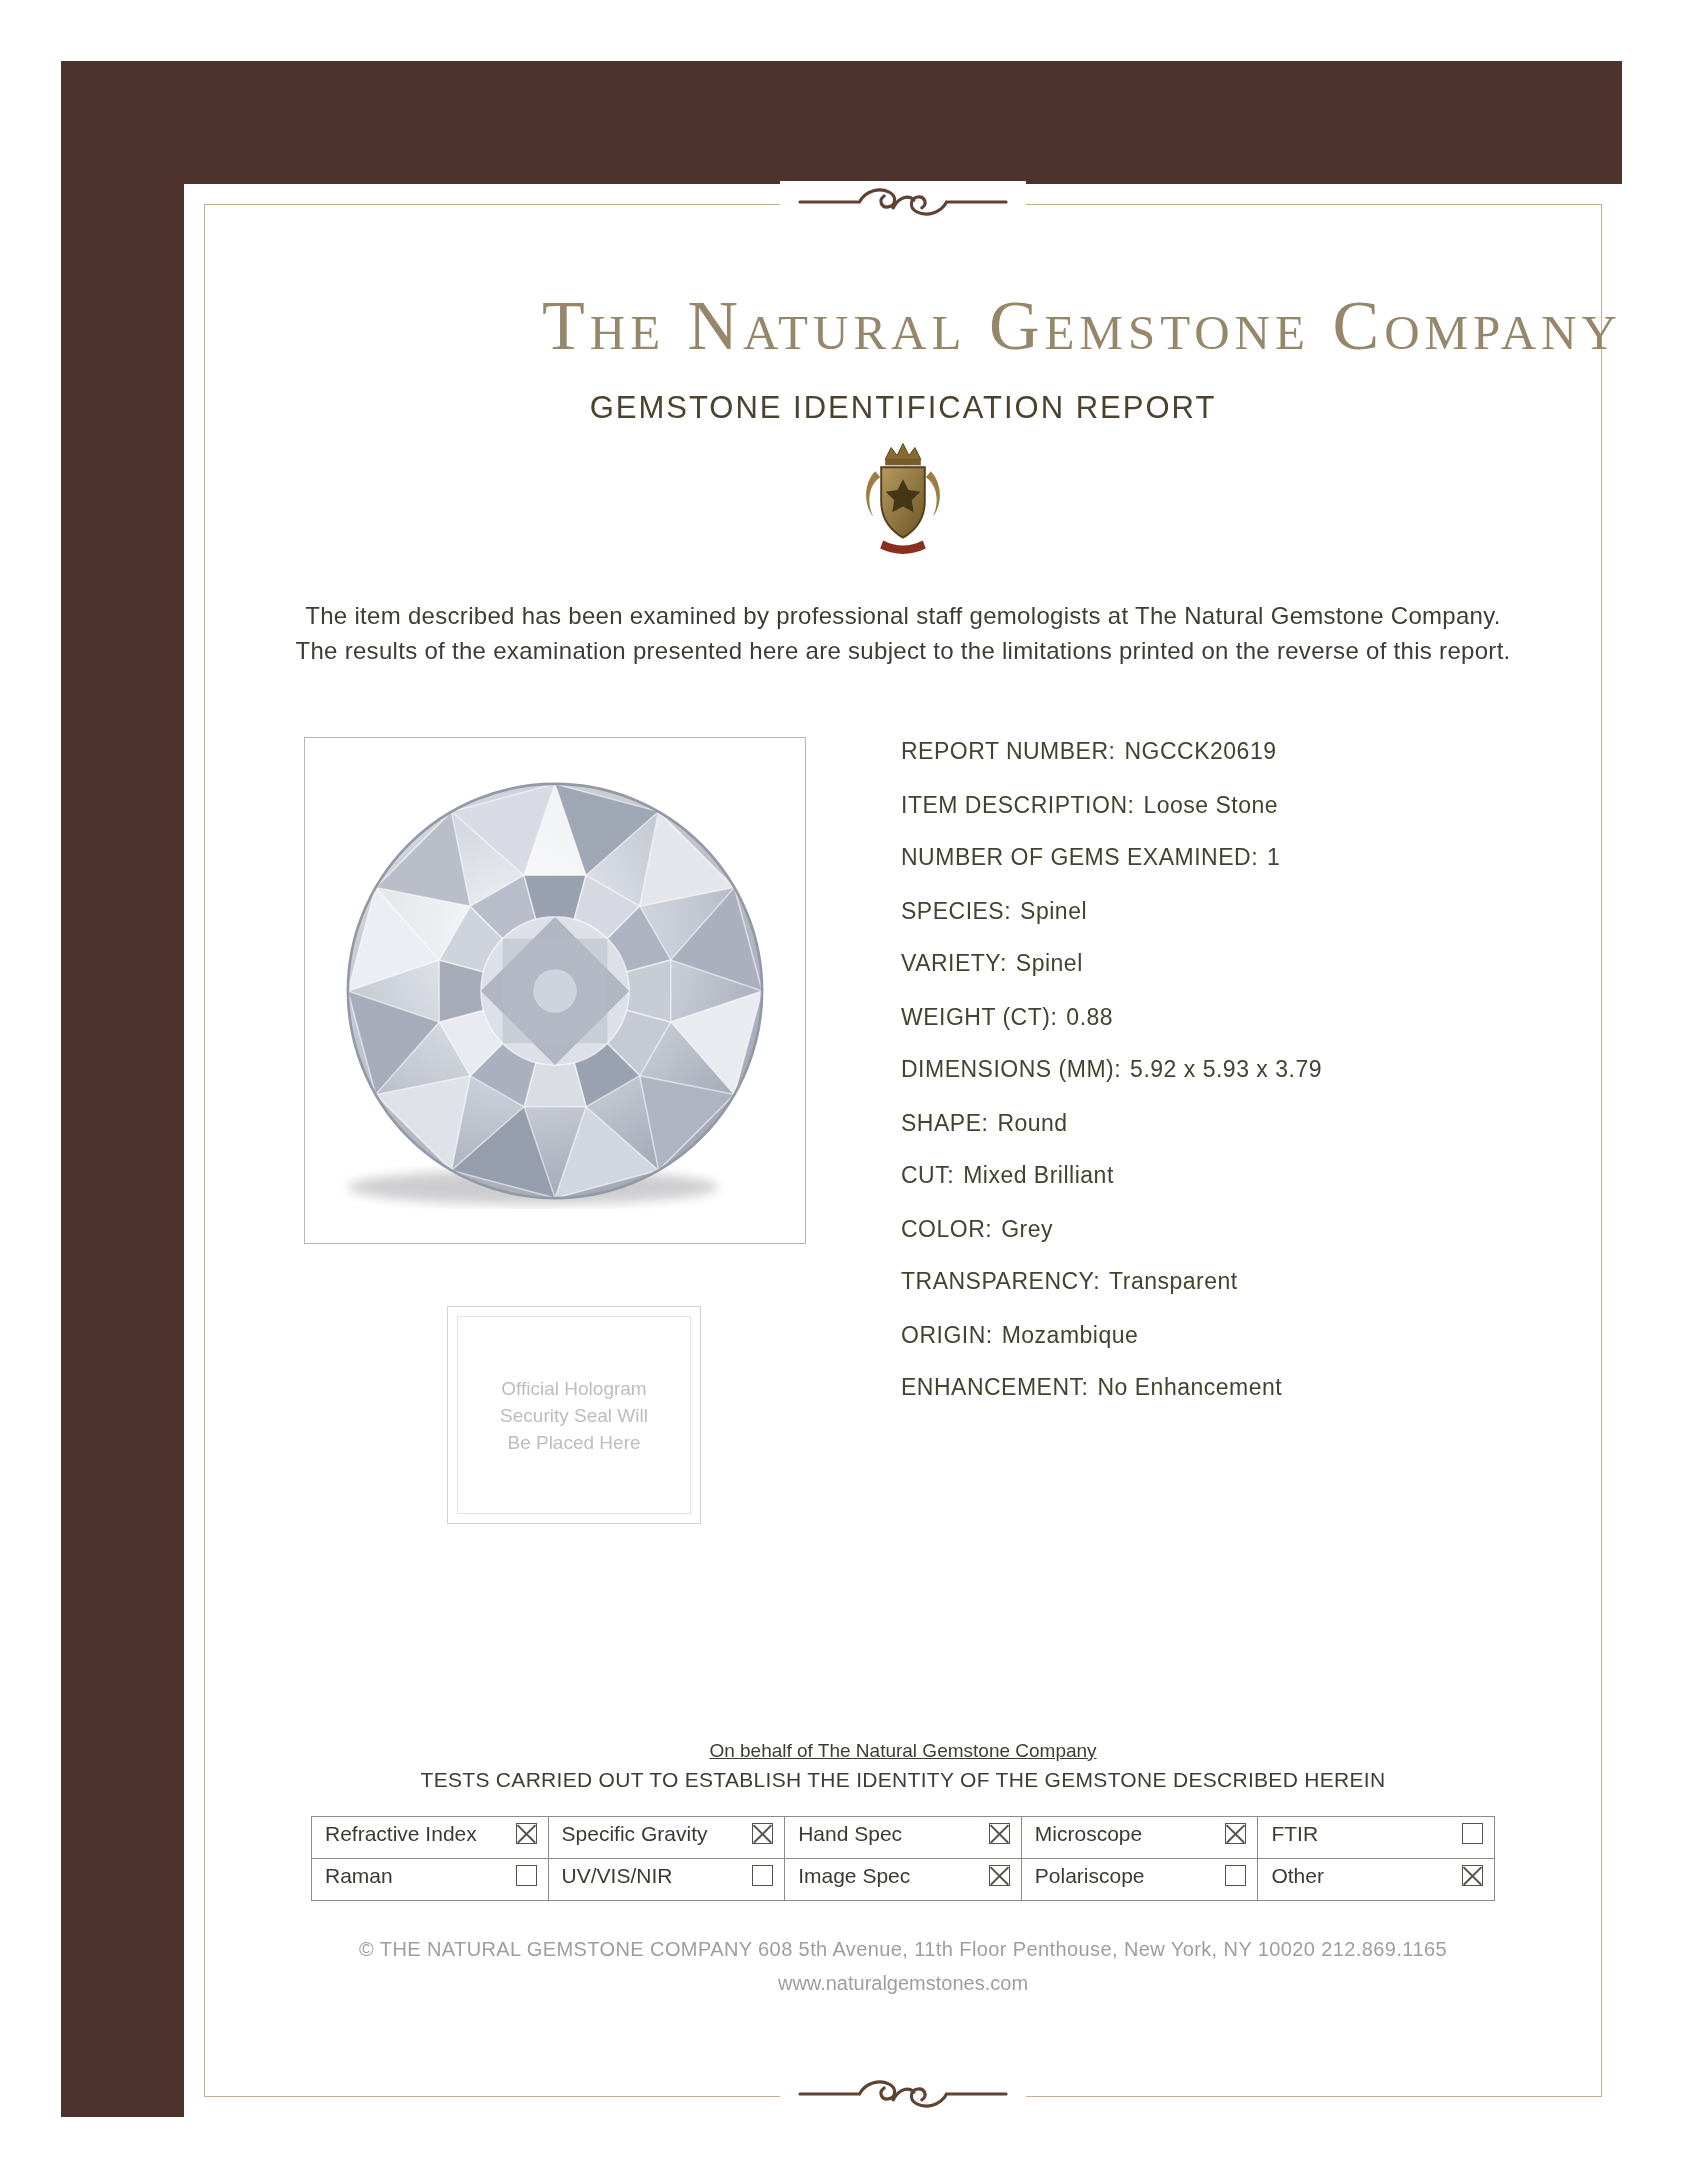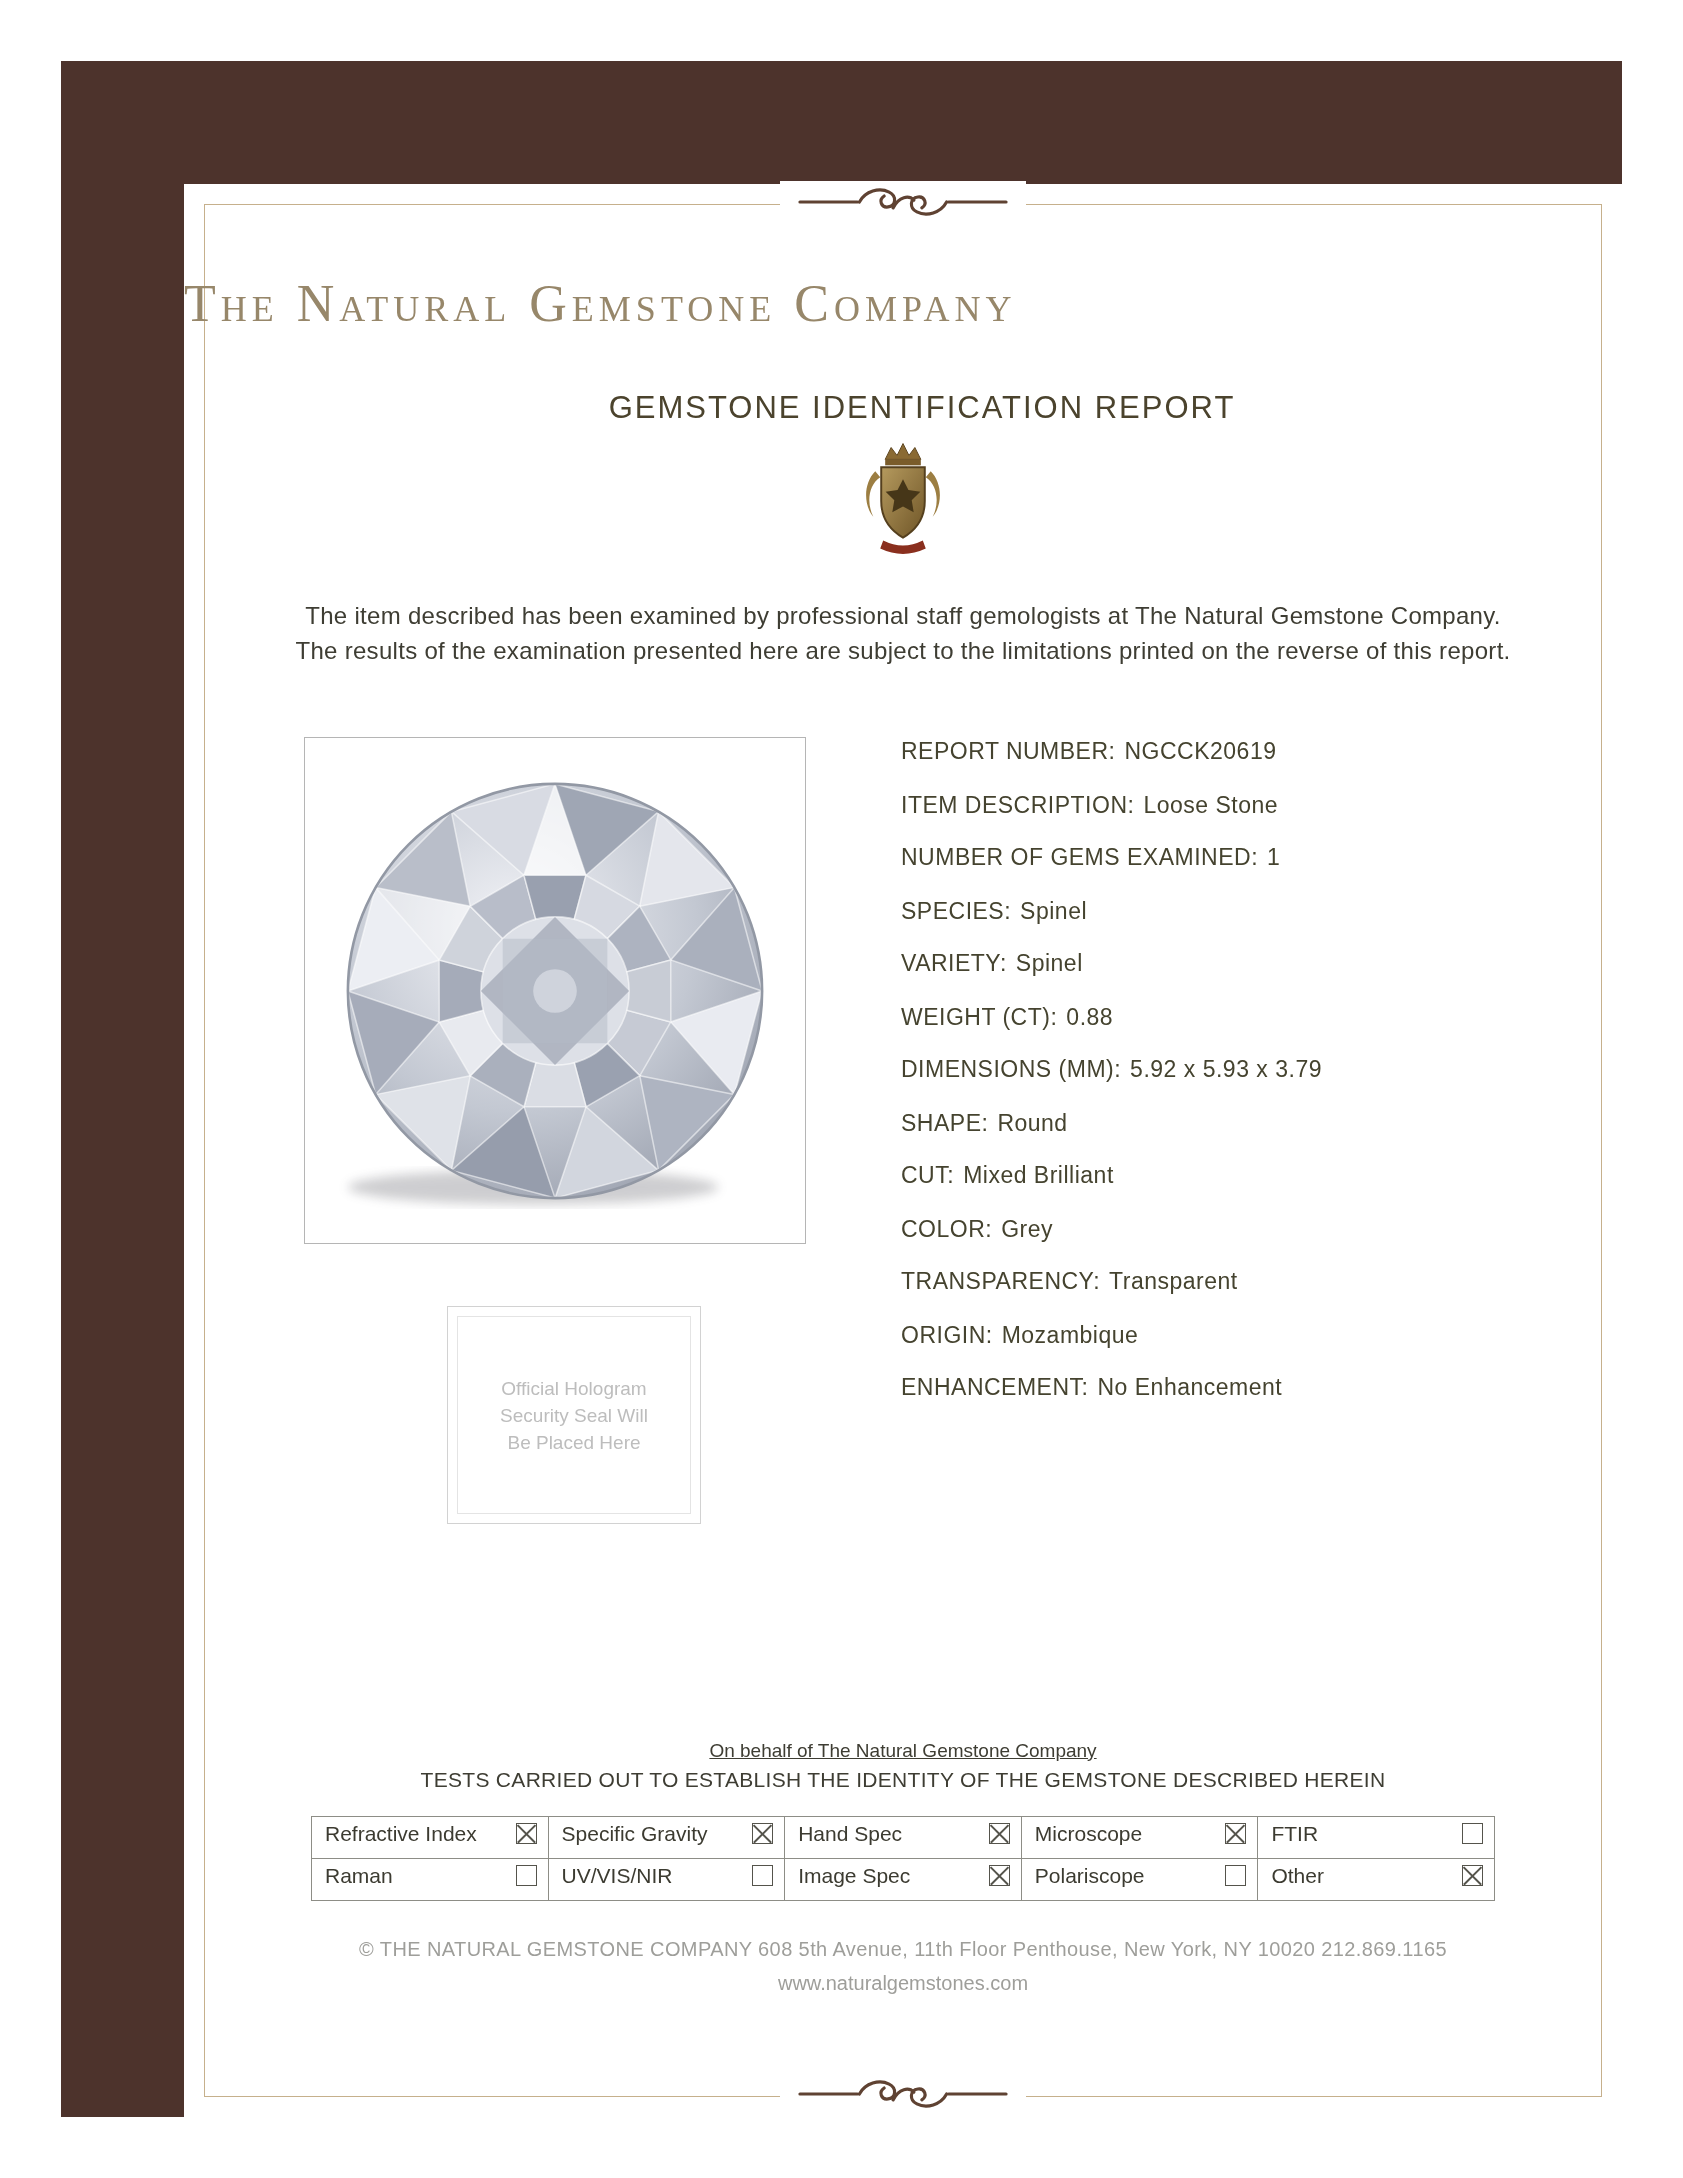--- a/index.html
+++ b/index.html
@@ -3,22 +3,22 @@
 <meta charset="utf-8">
 <style>
   html,body{margin:0;padding:0;background:#ffffff;}
   .canvas{position:relative;width:1683px;height:2178px;background:#ffffff;font-family:"Liberation Sans",sans-serif;overflow:hidden;}
   .frame{position:absolute;left:61px;top:61px;right:61px;bottom:61px;background:#4d332c;}
   .page{position:absolute;left:123px;top:123px;width:1438px;height:1933px;background:#ffffff;}
   .thinline{position:absolute;left:20px;top:20px;right:20px;bottom:20px;border:1px solid #c6b08c;pointer-events:none;}
   .ornament{position:absolute;left:50%;transform:translateX(-50%);background:#ffffff;padding:0 14px;line-height:0;}
   .ornament.top{top:-3px;}
   .ornament.bottom{top:1889px;}
-  .title{position:absolute;top:90px;width:100%;text-align:left;font-family:"Liberation Serif",serif;font-variant:small-caps;font-weight:400;font-size:52px;letter-spacing:5px;color:#97876a;}
-  .subtitle{position:absolute;top:206px;width:100%;text-align:center;font-size:31px;letter-spacing:2px;color:#4b432d;margin-left:19px;}
+  .title{position:absolute;top:102px;width:100%;text-align:right;font-family:"Liberation Serif",serif;font-variant:small-caps;font-weight:400;font-size:70px;letter-spacing:5px;color:#97876a;}
+  .subtitle{position:absolute;top:206px;width:100%;text-align:center;font-size:31px;letter-spacing:2px;color:#4b432d;}
   .crest{position:absolute;top:253px;left:50%;transform:translateX(-50%);line-height:0;}
   .intro{position:absolute;top:414px;width:100%;text-align:center;font-size:24px;line-height:35px;color:#3e3d33;letter-spacing:0.3px;}
   .gem-box{position:absolute;left:120px;top:553px;width:500px;height:505px;border:1px solid #b5b5b5;background:#ffffff;display:flex;align-items:center;justify-content:center;}
   .field{position:absolute;left:717px;white-space:nowrap;font-size:23px;color:#45432f;letter-spacing:0.5px;}
   .fvalue{margin-left:9px;}
   .hologram-box{position:absolute;left:263px;top:1122px;width:254px;height:218px;border:1px solid #d2d2d2;padding:9px;box-sizing:border-box;}
   .hologram-inner{width:100%;height:100%;border:1px solid #e4e4e4;box-sizing:border-box;display:flex;align-items:center;justify-content:center;text-align:center;color:#bdbdbd;font-size:19px;line-height:27px;white-space:pre-line;}
   .on-behalf{position:absolute;top:1556px;width:100%;text-align:center;font-size:19px;color:#3e3d33;text-decoration:underline;}
   .tests-heading{position:absolute;top:1584px;width:100%;text-align:center;font-size:21px;color:#3e3d33;letter-spacing:0.3px;}
   .tests-table{position:absolute;left:127px;top:1632px;width:1184px;display:grid;grid-template-columns:repeat(5,1fr);border-top:1px solid #8d8d86;border-left:1px solid #8d8d86;box-sizing:border-box;}

